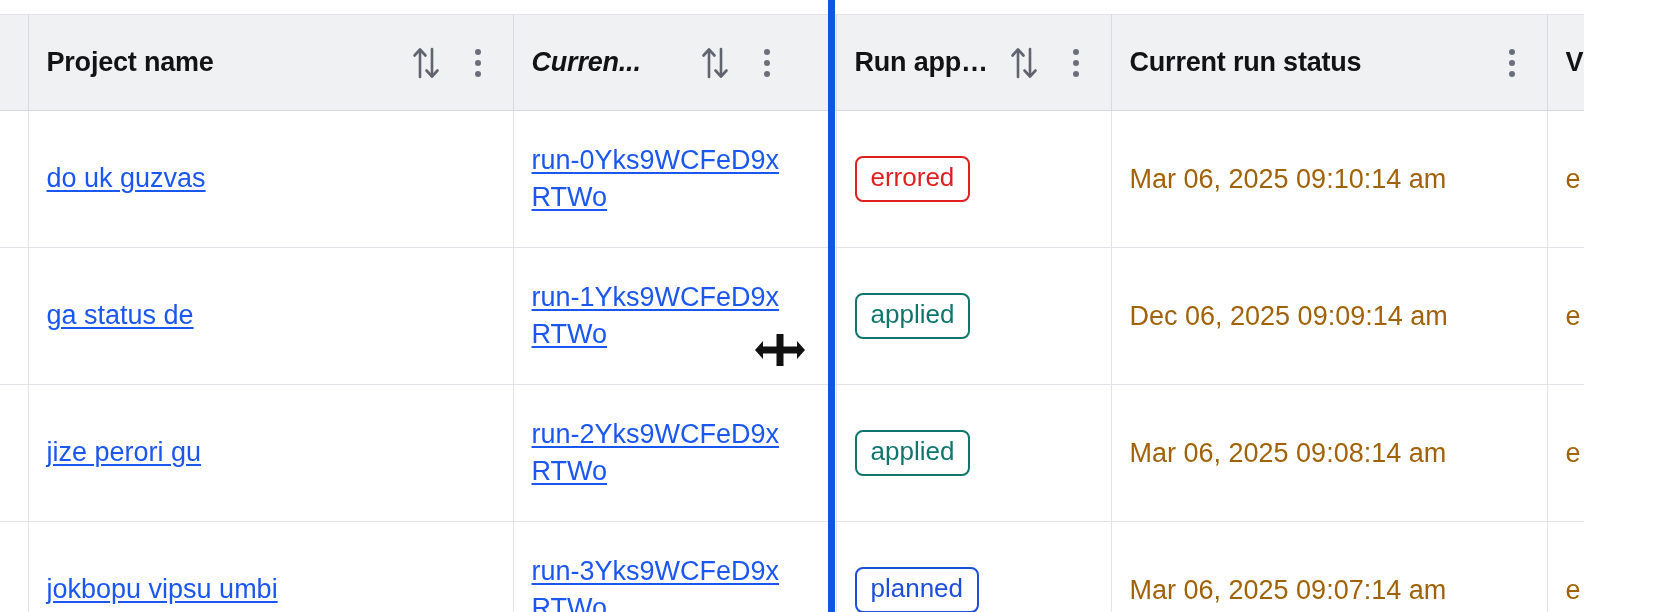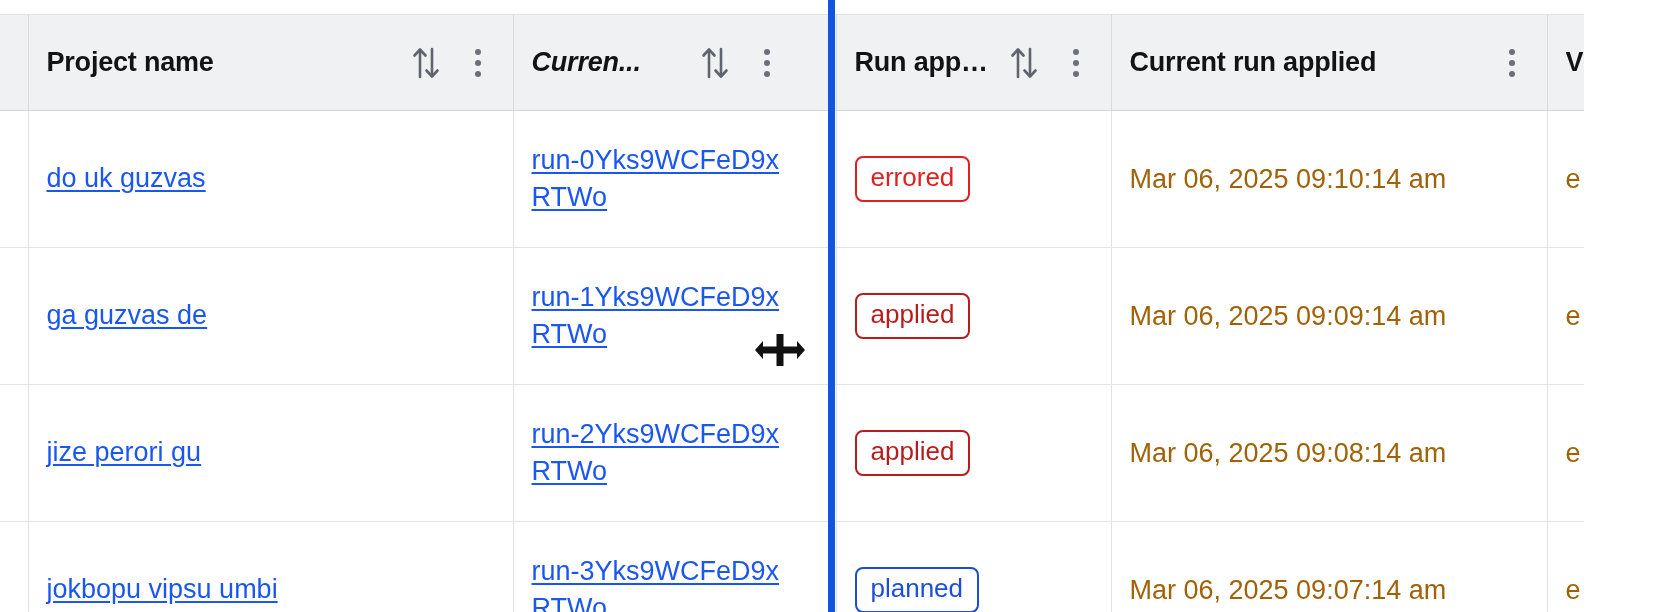--- a/index.html
+++ b/index.html
@@ -118,21 +118,21 @@
   .badge {
     display: inline-block;
     border: 2px solid currentColor;
     border-radius: 8px;
     padding: 5px 14px 7px;
     font-size: 26px;
     line-height: 1.15;
     background: #fff;
   }
   .badge.errored { color: #e02020; }
-  .badge.applied { color: #b91c1c; }
+  .badge.applied { color: #0f766e; }
   .badge.planned { color: #1d4ed8; }
 
   .ts { color: #a16207; font-size: 27px; white-space: nowrap; }
 
   
   #resize-line {
     position: absolute;
     top: 0;
     left: 828px;
     width: 7px;
@@ -231,21 +231,21 @@
             <span class="kebab">
               <i></i>
                 <i></i>
                 <i></i>
             </span>
           </div>
         </th>
 
         <th>
           <div class="th-inner">
-            <span class="th-label">Current run applied</span>
+            <span class="th-label">Current run status</span>
             <span class="kebab">
               <i></i>
                 <i></i>
                 <i></i>
             </span>
           </div>
         </th>
 
         <th class="last">
           <div class="th-inner">
@@ -274,32 +274,32 @@
           <span class="ts">Mar 06, 2025 09:10:14 am</span>
         </td>
         <td class="last">
           <span class="ts">e</span>
         </td>
       </tr>
 
       <tr>
         <td class="td-check"></td>
         <td>
-          <a class="cell-link nm" href="#">ga guzvas de</a>
+          <a class="cell-link nm" href="#">ga status de</a>
         </td>
         <td>
           <span class="runwrap">
             <a class="cell-link" href="#">run-1Yks9WCFeD9xRTWo</a>
           </span>
         </td>
         <td>
           <span class="badge applied">applied</span>
         </td>
         <td>
-          <span class="ts">Mar 06, 2025 09:09:14 am</span>
+          <span class="ts">Dec 06, 2025 09:09:14 am</span>
         </td>
         <td class="last">
           <span class="ts">e</span>
         </td>
       </tr>
 
       <tr>
         <td class="td-check"></td>
         <td>
           <a class="cell-link nm" href="#">jize perori gu</a>

